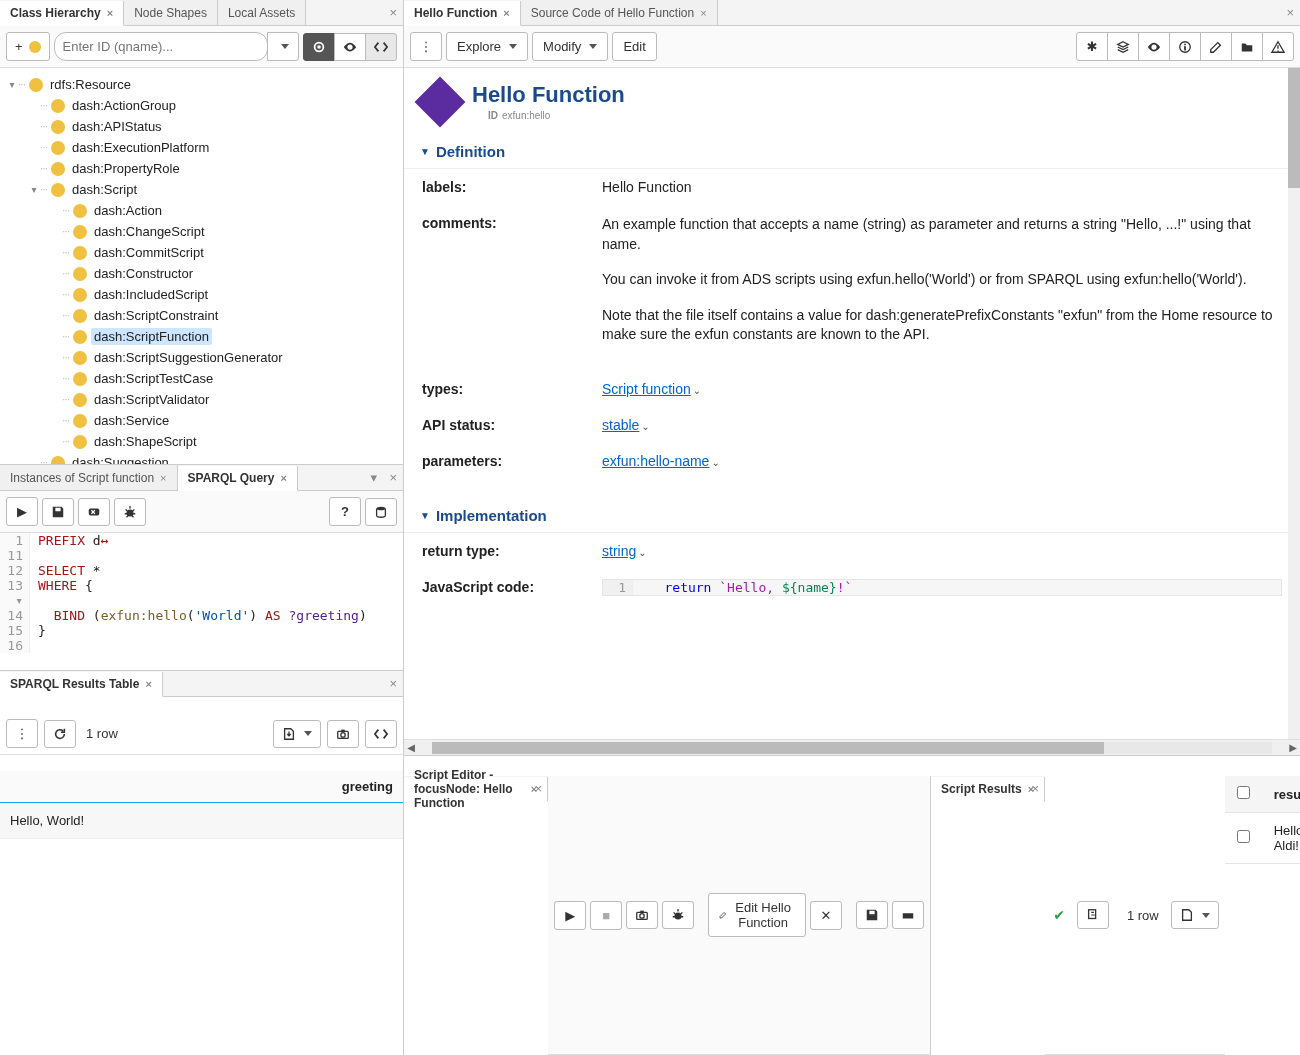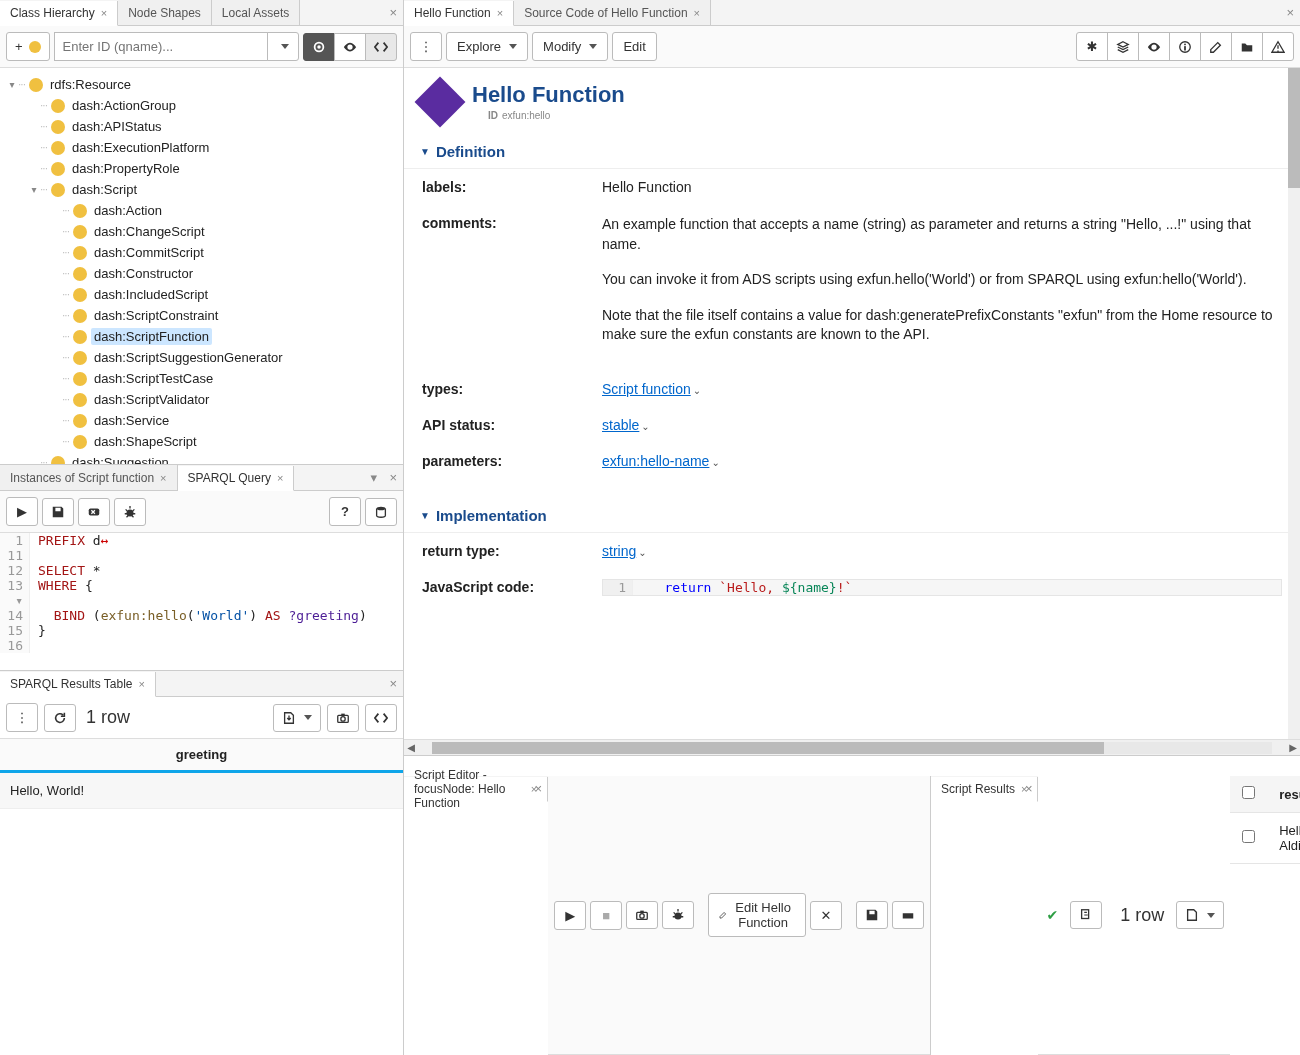--- a/index.html
+++ b/index.html
@@ -4,34 +4,34 @@
 <style>
 * { box-sizing: border-box; margin: 0; padding: 0; }
 body { font-family: -apple-system, BlinkMacSystemFont, "Segoe UI", Arial, sans-serif; font-size: 13px; color: #222; background: #fff; width: 1300px; height: 1055px; overflow: hidden; }
 .app { display: grid; grid-template-columns: 404px 1fr; grid-template-rows: 1fr; height: 100%; }
 .left-col { display: flex; flex-direction: column; border-right: 1px solid #ccc; }
 .right-col { display: flex; flex-direction: column; }
 
 
 .tabs-bar { display: flex; align-items: center; background: #f4f4f4; border-bottom: 1px solid #ccc; height: 26px; position: relative; }
 .tab { padding: 4px 10px; border-right: 1px solid #ccc; font-size: 12px; color: #555; display: flex; align-items: center; gap: 6px; cursor: pointer; background: #f0f0f0; height: 100%; }
-.tab.active { background: #fff; color: #333; font-weight: 400; border-bottom: 1px solid #fff; margin-bottom: -1px; }
+.tab.active { background: #fff; color: #333; font-weight: 700; border-bottom: 1px solid #fff; margin-bottom: -1px; }
 .tab-close { color: #888; font-size: 11px; cursor: pointer; }
 .tabs-bar .close-x { position: absolute; right: 6px; color: #888; font-size: 13px; cursor: pointer; }
 
 
 .toolbar { display: flex; align-items: center; padding: 6px; gap: 4px; background: #fafafa; border-bottom: 1px solid #ddd; }
 .btn { display: inline-flex; align-items: center; justify-content: center; padding: 6px 10px; border: 1px solid #bbb; background: #fff; border-radius: 3px; cursor: pointer; font-size: 13px; color: #333; gap: 4px; min-height: 28px; }
 .btn.icon-only { padding: 6px 8px; min-width: 32px; }
 .btn.dark { background: #555; color: #fff; border-color: #555; }
 .btn-group { display: flex; }
 .btn-group .btn { border-radius: 0; margin-left: -1px; }
 .btn-group .btn:first-child { border-radius: 3px 0 0 3px; margin-left: 0; }
 .btn-group .btn:last-child { border-radius: 0 3px 3px 0; }
-.input-search { flex: 1; padding: 6px 8px; border: 1px solid #bbb; border-radius: 0; font-size: 13px; }
+.input-search { flex: 1; padding: 6px 8px; border: 1px solid #bbb; border-radius: 12px; font-size: 13px; }
 .caret-down { display: inline-block; width: 0; height: 0; border-left: 4px solid transparent; border-right: 4px solid transparent; border-top: 5px solid #555; margin-left: 4px; }
 
 
 .tree-panel { flex: 1; overflow-y: auto; padding: 6px 4px; background: #fff; }
 .tree-node { display: flex; align-items: center; padding: 2px 0; font-size: 13px; cursor: pointer; white-space: nowrap; }
 .tree-toggle { width: 12px; color: #888; font-size: 10px; text-align: center; }
 .tree-dots { color: #bbb; font-size: 10px; letter-spacing: -1px; }
 .tree-bullet { width: 14px; height: 14px; border-radius: 50%; background: #f0c040; display: inline-block; margin: 0 4px; flex-shrink: 0; }
 .tree-label { padding: 1px 3px; }
 .tree-node.selected .tree-label { background: #cce6ff; border-radius: 2px; }
@@ -44,26 +44,26 @@
 .code-area { flex: 1; overflow: auto; font-family: Consolas, Menlo, monospace; font-size: 13px; background: #fff; }
 .code-line { display: flex; }
 .gutter { width: 30px; text-align: right; padding-right: 6px; color: #999; background: #fafafa; border-right: 1px solid #eee; user-select: none; }
 .code-content { padding-left: 8px; white-space: pre; }
 .kw { color: #a31515; font-weight: normal; }
 .func { color: #795e26; }
 .str { color: #0451a5; }
 .var { color: #4c1d95; }
 
 
-.bottom-panel { flex: 1; display: flex; flex-direction: column; border-top: 1px solid #ccc; min-height: 0; }
+.bottom-panel { flex: 1; display: flex; flex-direction: column; border-top: 1px solid #ccc; min-height: 0; gap: 16px; }
 .results-toolbar { display: flex; align-items: center; padding: 6px; gap: 6px; border-bottom: 1px solid #ddd; }
-.row-count { font-size: 18px; color: #333; margin-left: 4px; }
+.row-count { font-size: 13px; color: #333; margin-left: 4px; }
 .results-table { flex: 1; overflow: auto; }
 .results-table table { width: 100%; border-collapse: collapse; }
-.results-table th { text-align: center; padding: 8px 10px; border-bottom: 3px solid #0ea5e9; font-weight: 600; background: #fafafa; }
+.results-table th { text-align: right; padding: 8px 10px; border-bottom: 1px solid #0ea5e9; font-weight: 600; background: #fafafa; }
 .results-table td { padding: 10px; border-bottom: 1px solid #eee; background: #f7f7f7; }
 
 
 .main-panel { flex: 1; overflow-y: auto; position: relative; }
 .main-scroll { position: absolute; right: 0; top: 0; bottom: 0; width: 12px; background: #f0f0f0; }
 .main-scroll-thumb { background: #bbb; width: 100%; height: 120px; }
 .form-header { display: flex; align-items: center; padding: 14px 18px; gap: 14px; }
 .diamond { width: 36px; height: 36px; background: #5a2ca0; transform: rotate(45deg); }
 .form-title { font-size: 22px; font-weight: 600; color: #1a4b8c; }
 .form-id { font-size: 10px; color: #888; margin-top: 2px; padding-left: 16px; }
@@ -73,21 +73,21 @@
 .form-row { display: flex; padding: 10px 18px; gap: 20px; }
 .form-label { width: 160px; font-weight: 600; color: #222; font-size: 14px; }
 .form-value { flex: 1; color: #222; font-size: 14px; }
 .form-value p { margin-bottom: 16px; line-height: 1.4; }
 .link { color: #0066cc; text-decoration: underline; cursor: pointer; }
 .mini-caret { font-size: 10px; color: #555; margin-left: 2px; }
 .code-block { background: #f6f6f6; border: 1px solid #e5e5e5; font-family: Consolas, monospace; font-size: 13px; }
 .code-block .code-line { display: flex; }
 .code-block .gutter { background: #f0f0f0; }
 .js-kw { color: #0000ff; }
-.js-str { color: #b91c1c; }
+.js-str { color: #a21caf; }
 .js-tmpl { color: #098658; }
 
 .hscrollbar { height: 16px; background: #f0f0f0; border-top: 1px solid #ddd; display: flex; align-items: center; }
 .hscroll-track { flex: 1; height: 12px; background: #e8e8e8; margin: 0 14px; position: relative; }
 .hscroll-thumb { position: absolute; left: 0; width: 80%; height: 100%; background: #bbb; }
 .hscroll-arrow { width: 14px; text-align: center; color: #666; font-size: 10px; }
 
 
 .bottom-right { display: grid; grid-template-columns: 1fr 370px; height: 300px; border-top: 1px solid #ccc; }
 .script-editor-panel, .script-results-panel { display: flex; flex-direction: row; min-width: 0; margin-top: 20px; }

